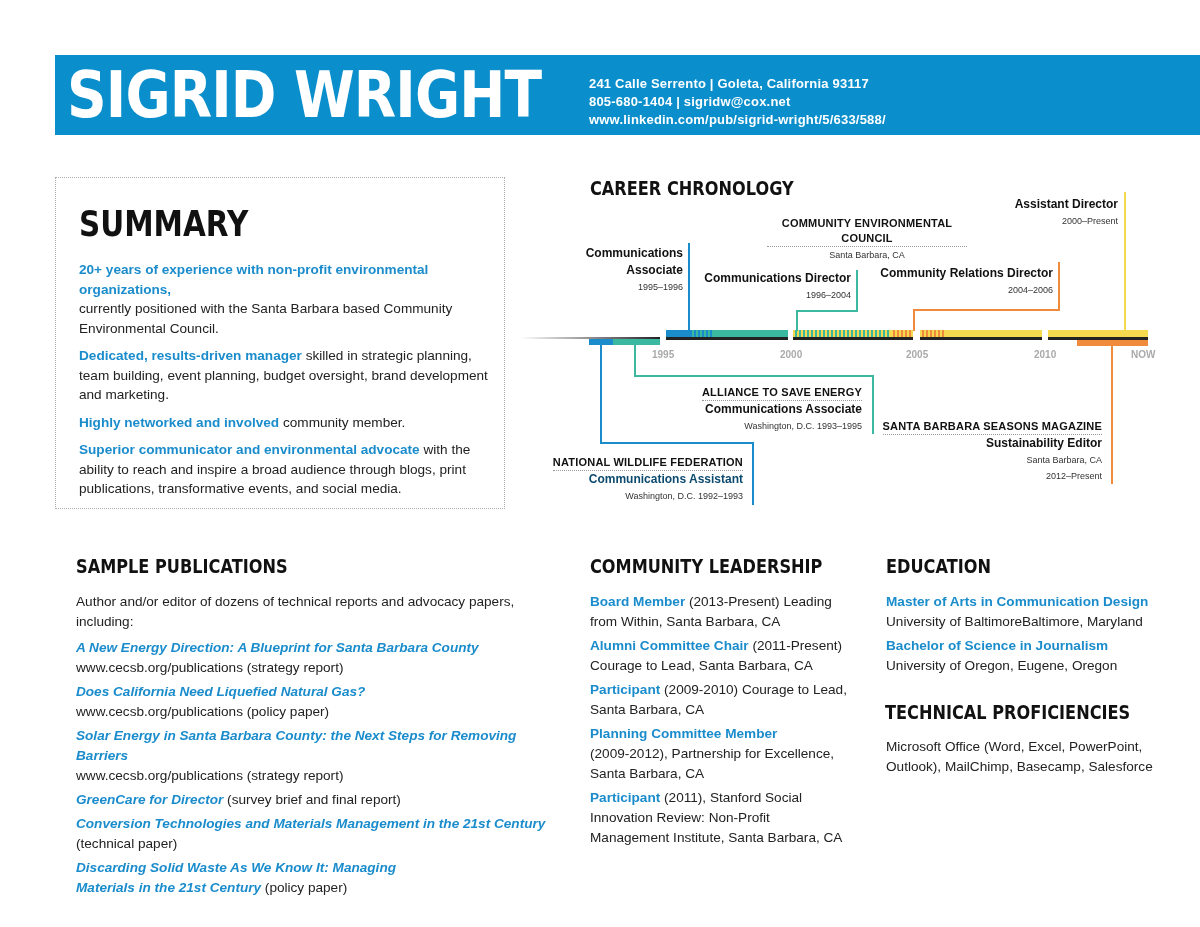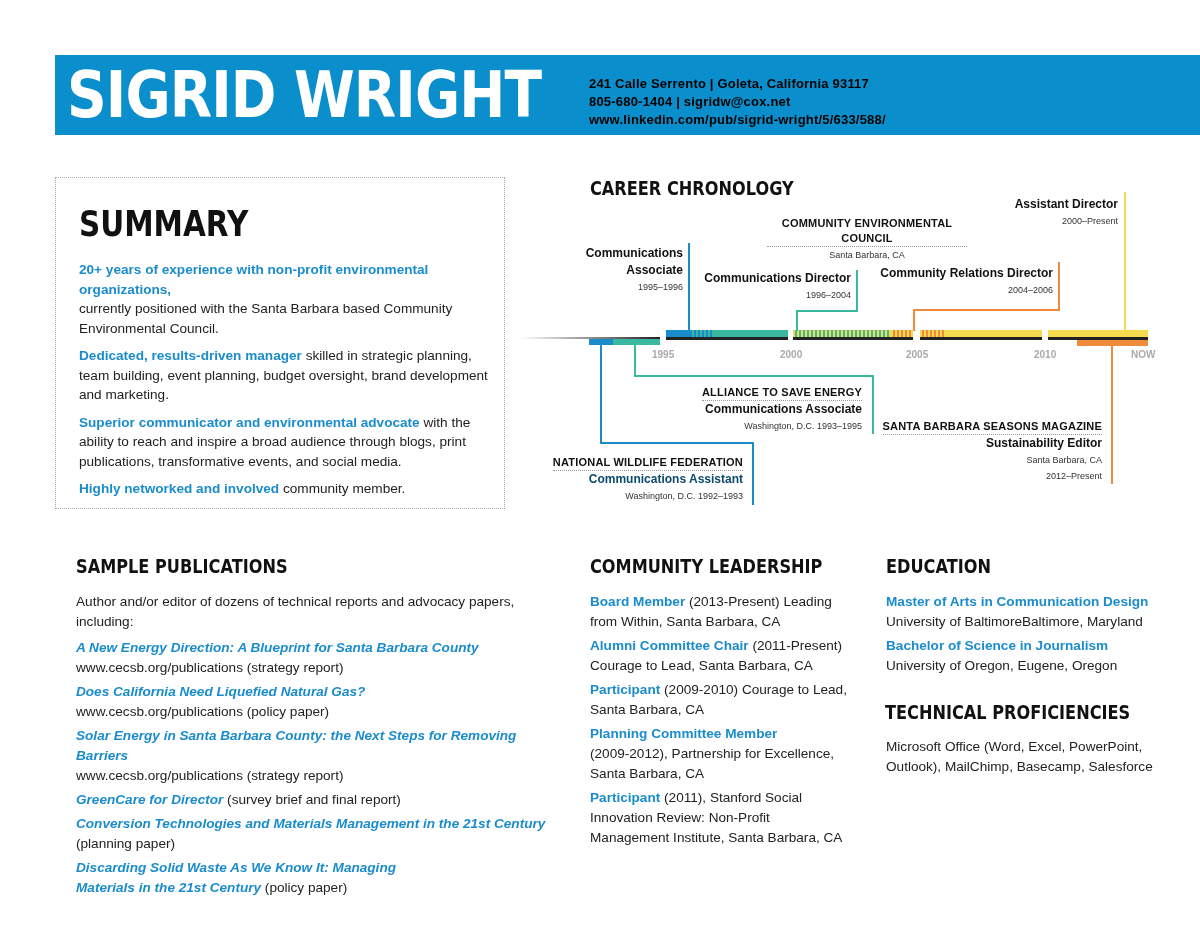--- a/index.html
+++ b/index.html
@@ -1,21 +1,21 @@
 <!DOCTYPE html>
 <html><head>
 <meta charset="utf-8">
 <style>
   * { box-sizing: border-box; margin: 0; padding: 0; }
   html, body { width: 1200px; height: 927px; background: #ffffff; overflow: hidden; }
   body { position: relative; font-family: "Liberation Sans", "DejaVu Sans", sans-serif; color: #222; }
 
   .header { position: absolute; left: 55px; top: 55px; width: 1145px; height: 80px; background: #0a8fcc; }
   .header .name { position: absolute; left: 12px; top: 4px; font-family: "DejaVu Sans", sans-serif; font-weight: bold; font-size: 64px; letter-spacing: -1px; color: #fff; transform: scaleX(0.86); transform-origin: left center; line-height: 72px; }
-  .header .contact { position: absolute; left: 534px; top: 20px; color: #000000; font-weight: bold; font-size: 13px; line-height: 18px; letter-spacing: 0.2px; }
+  .header .contact { position: absolute; left: 534px; top: 20px; color: #ffffff; font-weight: bold; font-size: 13px; line-height: 18px; letter-spacing: 0.2px; }
 
   .summary { position: absolute; left: 55px; top: 177px; width: 450px; height: 332px; border: 1px dotted #aaa; }
   .summary h2 { position: absolute; left: 23px; top: 25px; font-family: "DejaVu Sans", sans-serif; font-weight: bold; font-size: 36px; transform: scaleX(0.82); transform-origin: left; color: #111; }
   .summary .paras { position: absolute; left: 23px; top: 82px; width: 410px; font-size: 13.6px; line-height: 19.5px; color: #222; }
   .summary .paras p { margin-bottom: 8px; }
   .hl { color: #1a8ccc; font-weight: bold; }
 
   .chrono-title { position: absolute; left: 590px; top: 177px; font-family: "DejaVu Sans", sans-serif; font-weight: bold; font-size: 19px; transform: scaleX(0.85); transform-origin: left; color: #111; }
 
   .tl-label { position: absolute; text-align: right; font-size: 12px; color: #111; }
@@ -45,22 +45,22 @@
     <div>805-680-1404 | sigridw@cox.net</div>
     <div>www.linkedin.com/pub/sigrid-wright/5/633/588/</div>
   </div>
 </div>
 
 <div class="summary">
   <h2>SUMMARY</h2>
   <div class="paras">
     <p><span class="hl">20+ years of experience with non-profit environmental organizations,</span><br><span> currently positioned with the Santa Barbara based Community Environmental Council.</span></p>
     <p><span class="hl">Dedicated, results-driven manager</span><span> skilled in strategic planning, team building, event planning, budget oversight, brand development and marketing.</span></p>
+    <p><span class="hl">Highly networked and involved</span><span> community member.</span></p>
     <p><span class="hl">Superior communicator and environmental advocate</span><span> with the ability to reach and inspire a broad audience through blogs, print publications, transformative events, and social media.</span></p>
-    <p><span class="hl">Highly networked and involved</span><span> community member.</span></p>
   </div>
 </div>
 
 <div class="chrono-title">CAREER CHRONOLOGY</div>
 
 <div>
 
   <div class="seg" style="left:520px;top:337px;width:140px;height:2px;background:linear-gradient(to right, rgba(0,0,0,0), #222);"></div>
   <div class="seg" style="left:666px;top:337px;width:482px;height:3px;background:#222;"></div>
 
@@ -156,21 +156,21 @@
   </div>
 </div>
 
 <div class="section-h" style="left:76px;top:555px;">SAMPLE PUBLICATIONS</div>
 <div class="body-text" style="left:76px;top:592px;width:470px;">
   <div class="entry" style="margin-bottom:6px;">Author and/or editor of dozens of technical reports and advocacy papers, including:</div>
   <div class="entry"><span class="pub-title">A New Energy Direction: A Blueprint for Santa Barbara County</span><br><span>www.cecsb.org/publications (strategy report)</span></div>
   <div class="entry"><span class="pub-title">Does California Need Liquefied Natural Gas?</span><br><span>www.cecsb.org/publications (policy paper)</span></div>
   <div class="entry"><span class="pub-title">Solar Energy in Santa Barbara County: the Next Steps for Removing Barriers</span><br><span>www.cecsb.org/publications (strategy report)</span></div>
   <div class="entry"><span class="pub-title">GreenCare for Director</span><span> (survey brief and final report)</span></div>
-  <div class="entry"><span class="pub-title">Conversion Technologies and Materials Management in the 21st Century</span><br><span>(planning paper)</span></div>
+  <div class="entry"><span class="pub-title">Conversion Technologies and Materials Management in the 21st Century</span><br><span>(technical paper)</span></div>
   <div class="entry" style="width:370px;"><span class="pub-title">Discarding Solid Waste As We Know It: Managing Materials in the 21st Century</span><span> (policy paper)</span></div>
 </div>
 
 <div class="section-h" style="left:590px;top:555px;">COMMUNITY LEADERSHIP</div>
 <div class="body-text" style="left:590px;top:592px;width:262px;">
   <div class="entry"><span class="hl">Board Member</span><span> (2013-Present) Leading from Within, Santa Barbara, CA</span></div>
   <div class="entry"><span class="hl">Alumni Committee Chair</span><span> (2011-Present) Courage to Lead, Santa Barbara, CA</span></div>
   <div class="entry"><span class="hl">Participant</span><span> (2009-2010) Courage to Lead, Santa Barbara, CA</span></div>
   <div class="entry"><span class="hl">Planning Committee Member</span><br><span> (2009-2012), Partnership for Excellence, Santa Barbara, CA</span></div>
   <div class="entry"><span class="hl">Participant</span><span> (2011), Stanford Social Innovation Review: Non-Profit Management Institute, Santa Barbara, CA</span></div>

